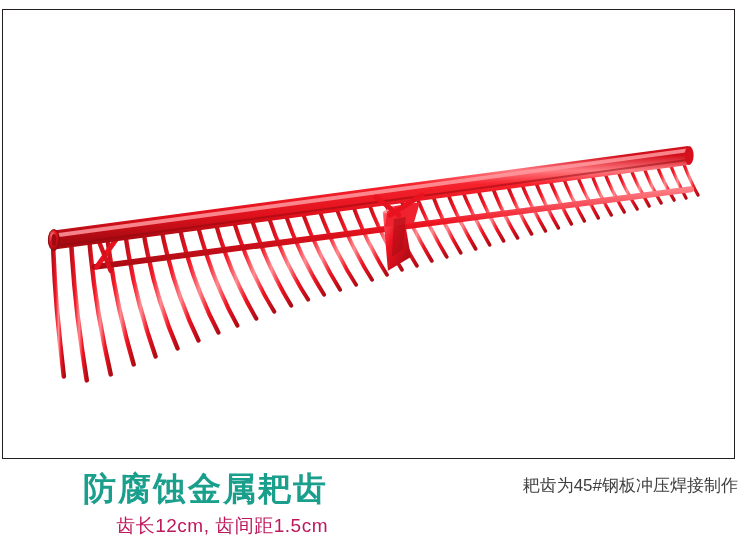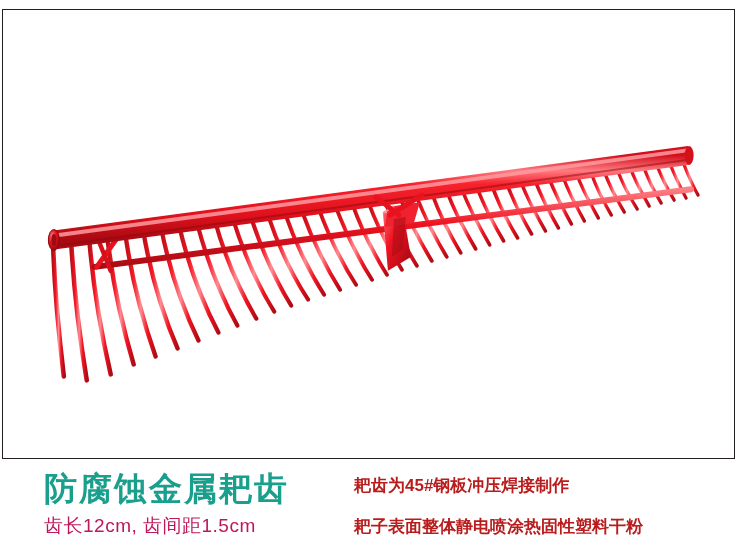--- a/index.html
+++ b/index.html
@@ -12,35 +12,36 @@
   .photo-frame{
     position:absolute;left:2px;top:9px;width:733px;height:450px;
     border:1px solid #231f20;background:#ffffff;box-sizing:border-box;
     overflow:hidden;
   }
   .photo-stage{position:absolute;inset:0;}
   .rake-svg{position:absolute;left:0;top:0;width:100%;height:100%;display:block;}
 
   
   .caption{
-    position:absolute;left:16px;top:463px;width:648px;height:93px;
+    position:absolute;left:0;top:463px;width:648px;height:93px;
     background:#ffffff;
+    text-align:right;
   }
   .cap-left{position:absolute;left:28px;top:6px;width:300px;}
   .cap-title{
     font-size:33px;line-height:40px;font-weight:700;
     color:#1a9f8d;letter-spacing:2px;white-space:nowrap;
   }
   .cap-sub{
     margin-top:4px;font-size:19px;line-height:26px;
     color:#be185d;letter-spacing:0.5px;white-space:nowrap;
   }
   .cap-right{position:absolute;left:338px;top:12px;width:400px;}
   .spec-line{
-    font-size:17px;line-height:21px;color:#b91c1c;font-weight:700;
+    font-size:17px;line-height:21px;color:#404040;font-weight:400;
     white-space:nowrap;
   }
   .spec-line + .spec-line{margin-top:20px;}
 </style>
 </head>
 <body>
 
 <div class="page">
 
   <div class="photo-frame">
@@ -160,18 +161,17 @@
 
   <div class="caption">
 
     <div class="cap-left">
       <div class="cap-title">防腐蚀金属耙齿</div>
       <div class="cap-sub">齿长12cm, 齿间距1.5cm</div>
     </div>
 
     <div class="cap-right">
       <div class="spec-line">耙齿为45#钢板冲压焊接制作</div>
-      <div class="spec-line">耙子表面整体静电喷涂热固性塑料干粉</div>
     </div>
 
   </div>
 
 </div>
 
 </body></html>

